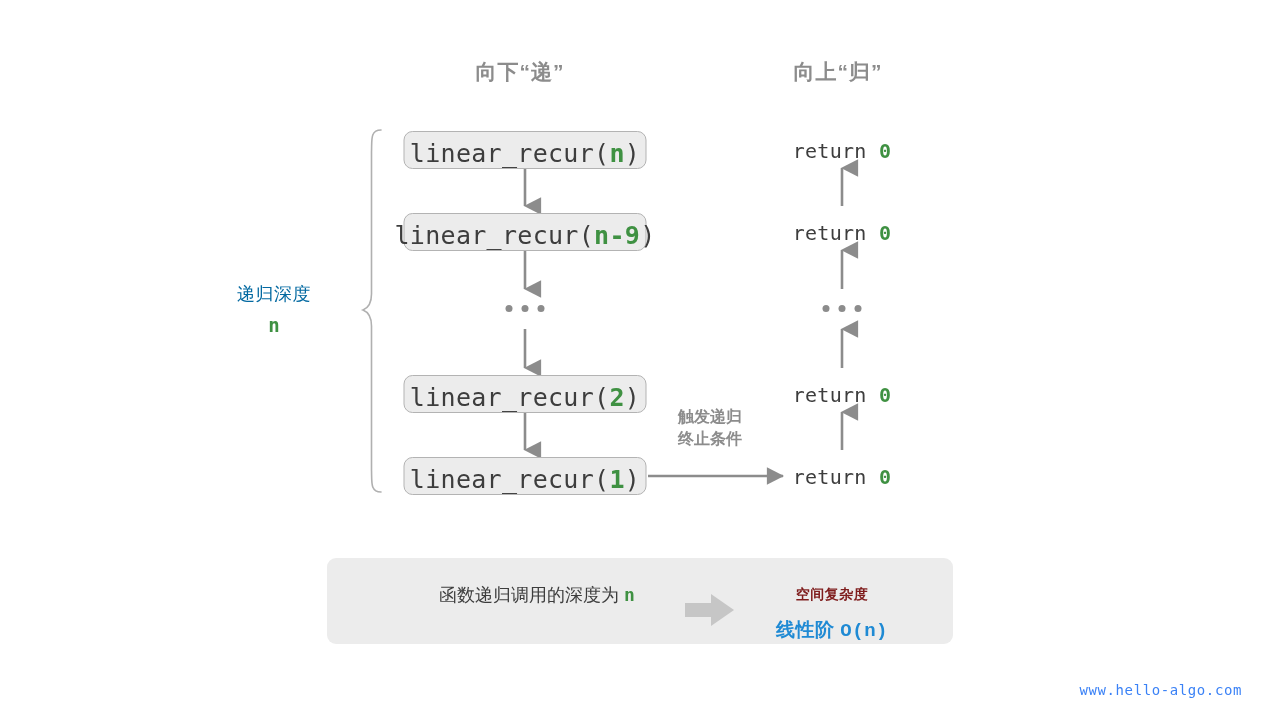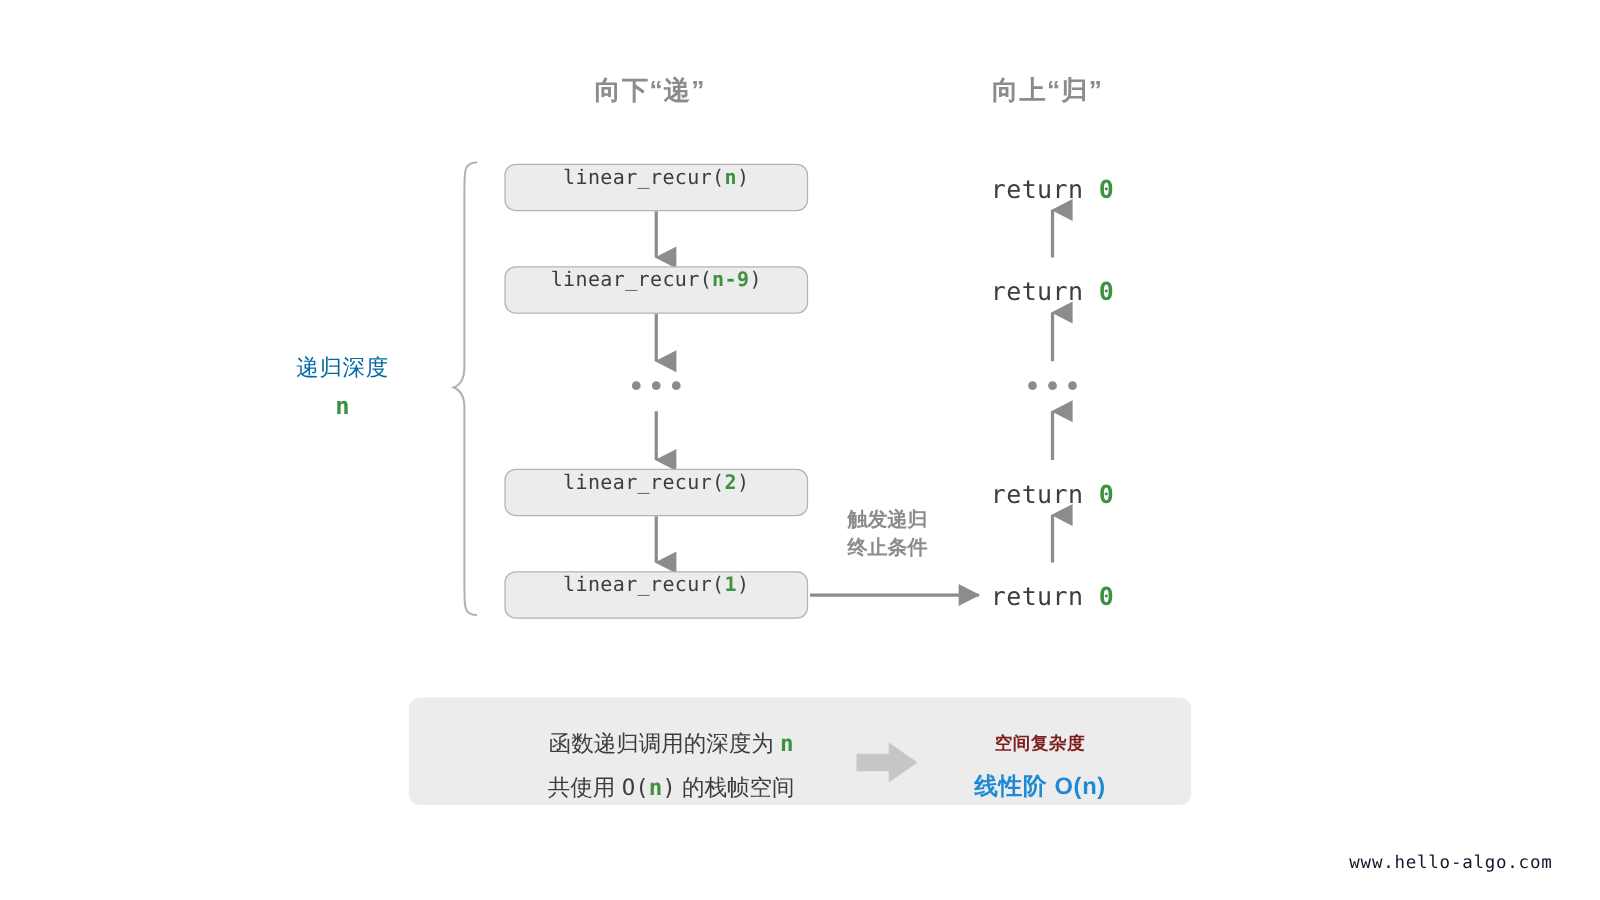--- a/index.html
+++ b/index.html
@@ -36,24 +36,24 @@
 
   
   .call-box {
     position: absolute;
     box-sizing: border-box;
     height: 38px;
     background: #ececec;
     border: 1.6px solid #b3b3b3;
     border-radius: 9px;
     display: flex;
-    align-items: flex-start;
+    align-items: flex-end;
     justify-content: center;
     font-family: "DejaVu Sans Mono", "Liberation Mono", monospace;
-    font-size: 16px;
+    font-size: 25px;
     color: #3d3d3d;
     letter-spacing: 0.3px;
     transform: translateX(-50%);
     white-space: nowrap;
   }
   .call-box .arg { color: #3f9142; font-weight: bold; }
 
   
   .ret-label {
     position: absolute;
@@ -164,38 +164,38 @@
     letter-spacing: 0.5px;
   }
   #summary-right .value {
     display: block;
     font-size: 19px;
     font-weight: bold;
     color: #1f8ad4;
     letter-spacing: 0.5px;
   }
   #summary-right .value .mono {
-    font-family: Liberation Sans, sans-serif;
+    font-family: Liberation Mono, monospace;
   }
   #summary-arrow {
     position: absolute;
     left: 685px;
     top: 593px;
     width: 50px;
     height: 34px;
   }
 
   
   #watermark {
     position: absolute;
     right: 38px;
     bottom: 22px;
     font-family: "DejaVu Sans Mono", "Liberation Mono", monospace;
     font-size: 14px;
-    color: #0f172a;
+    color: #3b82f6;
     letter-spacing: 0.6px;
     white-space: nowrap;
   }
 
   svg.overlay {
     position: absolute;
     left: 0; top: 0;
     width: 1280px;
     height: 720px;
     pointer-events: none;
@@ -301,23 +301,20 @@
   <div id="terminate-label">
     <span>触发递归</span><br>
     <span>终止条件</span>
   </div>
 
   <div id="summary-box">
     <div id="summary-left">
       <div>
         <span>函数递归调用的深度为 </span><span class="g">n</span>
       </div>
-      <div>
-        <span>共使用 </span><span class="mono">O(</span><span class="g">n</span><span class="mono">)</span><span> 的栈帧空间</span>
-      </div>
     </div>
 
     <div id="summary-right">
       <span class="title">空间复杂度</span>
       <span class="value"><span>线性阶 </span><span class="mono">O(n)</span></span>
     </div>
   </div>
 
   <svg id="summary-arrow" viewBox="0 0 50 34">
     <path d="M0,10 L26,10 L26,1 L49,17 L26,33 L26,24 L0,24 Z" fill="#c6c6c6"></path>

